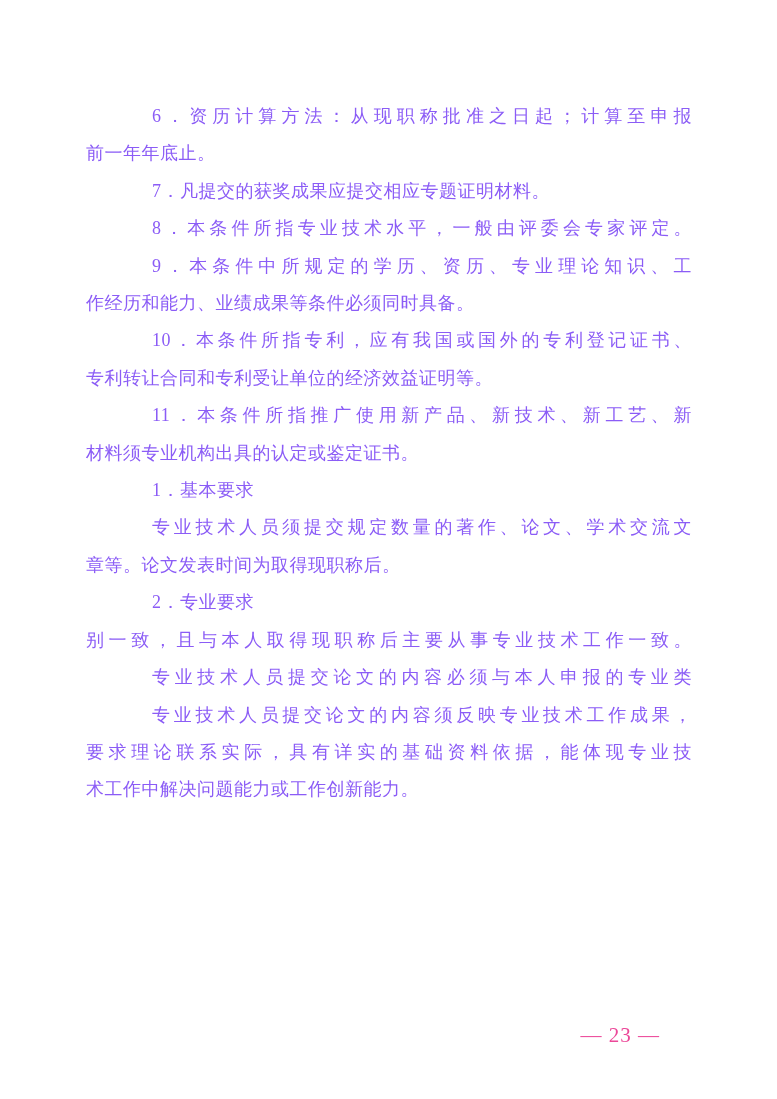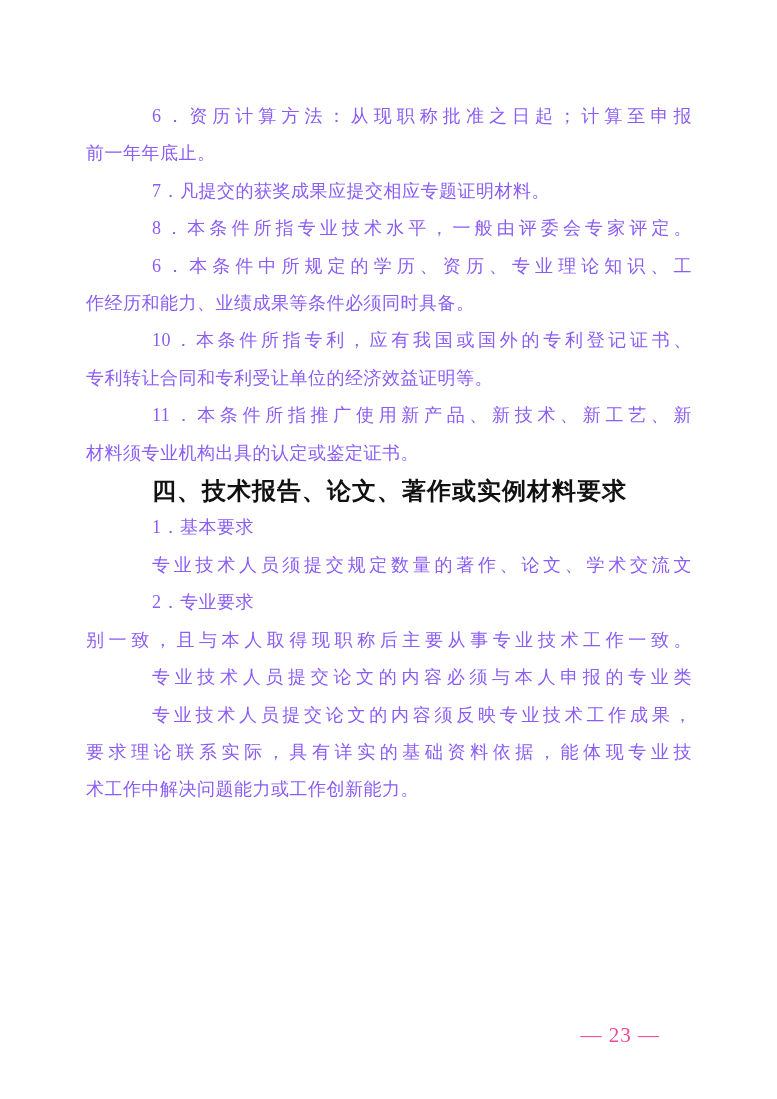--- a/index.html
+++ b/index.html
@@ -64,44 +64,42 @@
 
     <div class="para">
       <div class="ln first end">7．凡提交的获奖成果应提交相应专题证明材料。</div>
     </div>
 
     <div class="para">
       <div class="ln first full">8．本条件所指专业技术水平，一般由评委会专家评定。</div>
     </div>
 
     <div class="para">
-      <div class="ln first full">6．本条件中所规定的学历、资历、专业理论知识、工</div>
+      <div class="ln first full">9．本条件中所规定的学历、资历、专业理论知识、工</div>
       <div class="ln end">作经历和能力、业绩成果等条件必须同时具备。</div>
     </div>
 
     <div class="para">
       <div class="ln first full">10．本条件所指专利，应有我国或国外的专利登记证书、</div>
       <div class="ln end">专利转让合同和专利受让单位的经济效益证明等。</div>
     </div>
 
     <div class="para">
       <div class="ln first full">11．本条件所指推广使用新产品、新技术、新工艺、新</div>
       <div class="ln end">材料须专业机构出具的认定或鉴定证书。</div>
     </div>
 
-    <div class="para">
-      <div class="ln heading first end">四、技术报告、论文、著作或实例材料要求</div>
-    </div>
 
     <div class="para">
       <div class="ln first end">1．基本要求</div>
     </div>
 
     <div class="para">
       <div class="ln first full">专业技术人员须提交规定数量的著作、论文、学术交流文</div>
+      <div class="ln end">章等。论文发表时间为取得现职称后。</div>
     </div>
 
     <div class="para">
       <div class="ln first end">2．专业要求</div>
     </div>
 
     <div class="para">
       <div class="ln full">别一致，且与本人取得现职称后主要从事专业技术工作一致。</div>
       <div class="ln first full">专业技术人员提交论文的内容必须与本人申报的专业类</div>
     </div>

